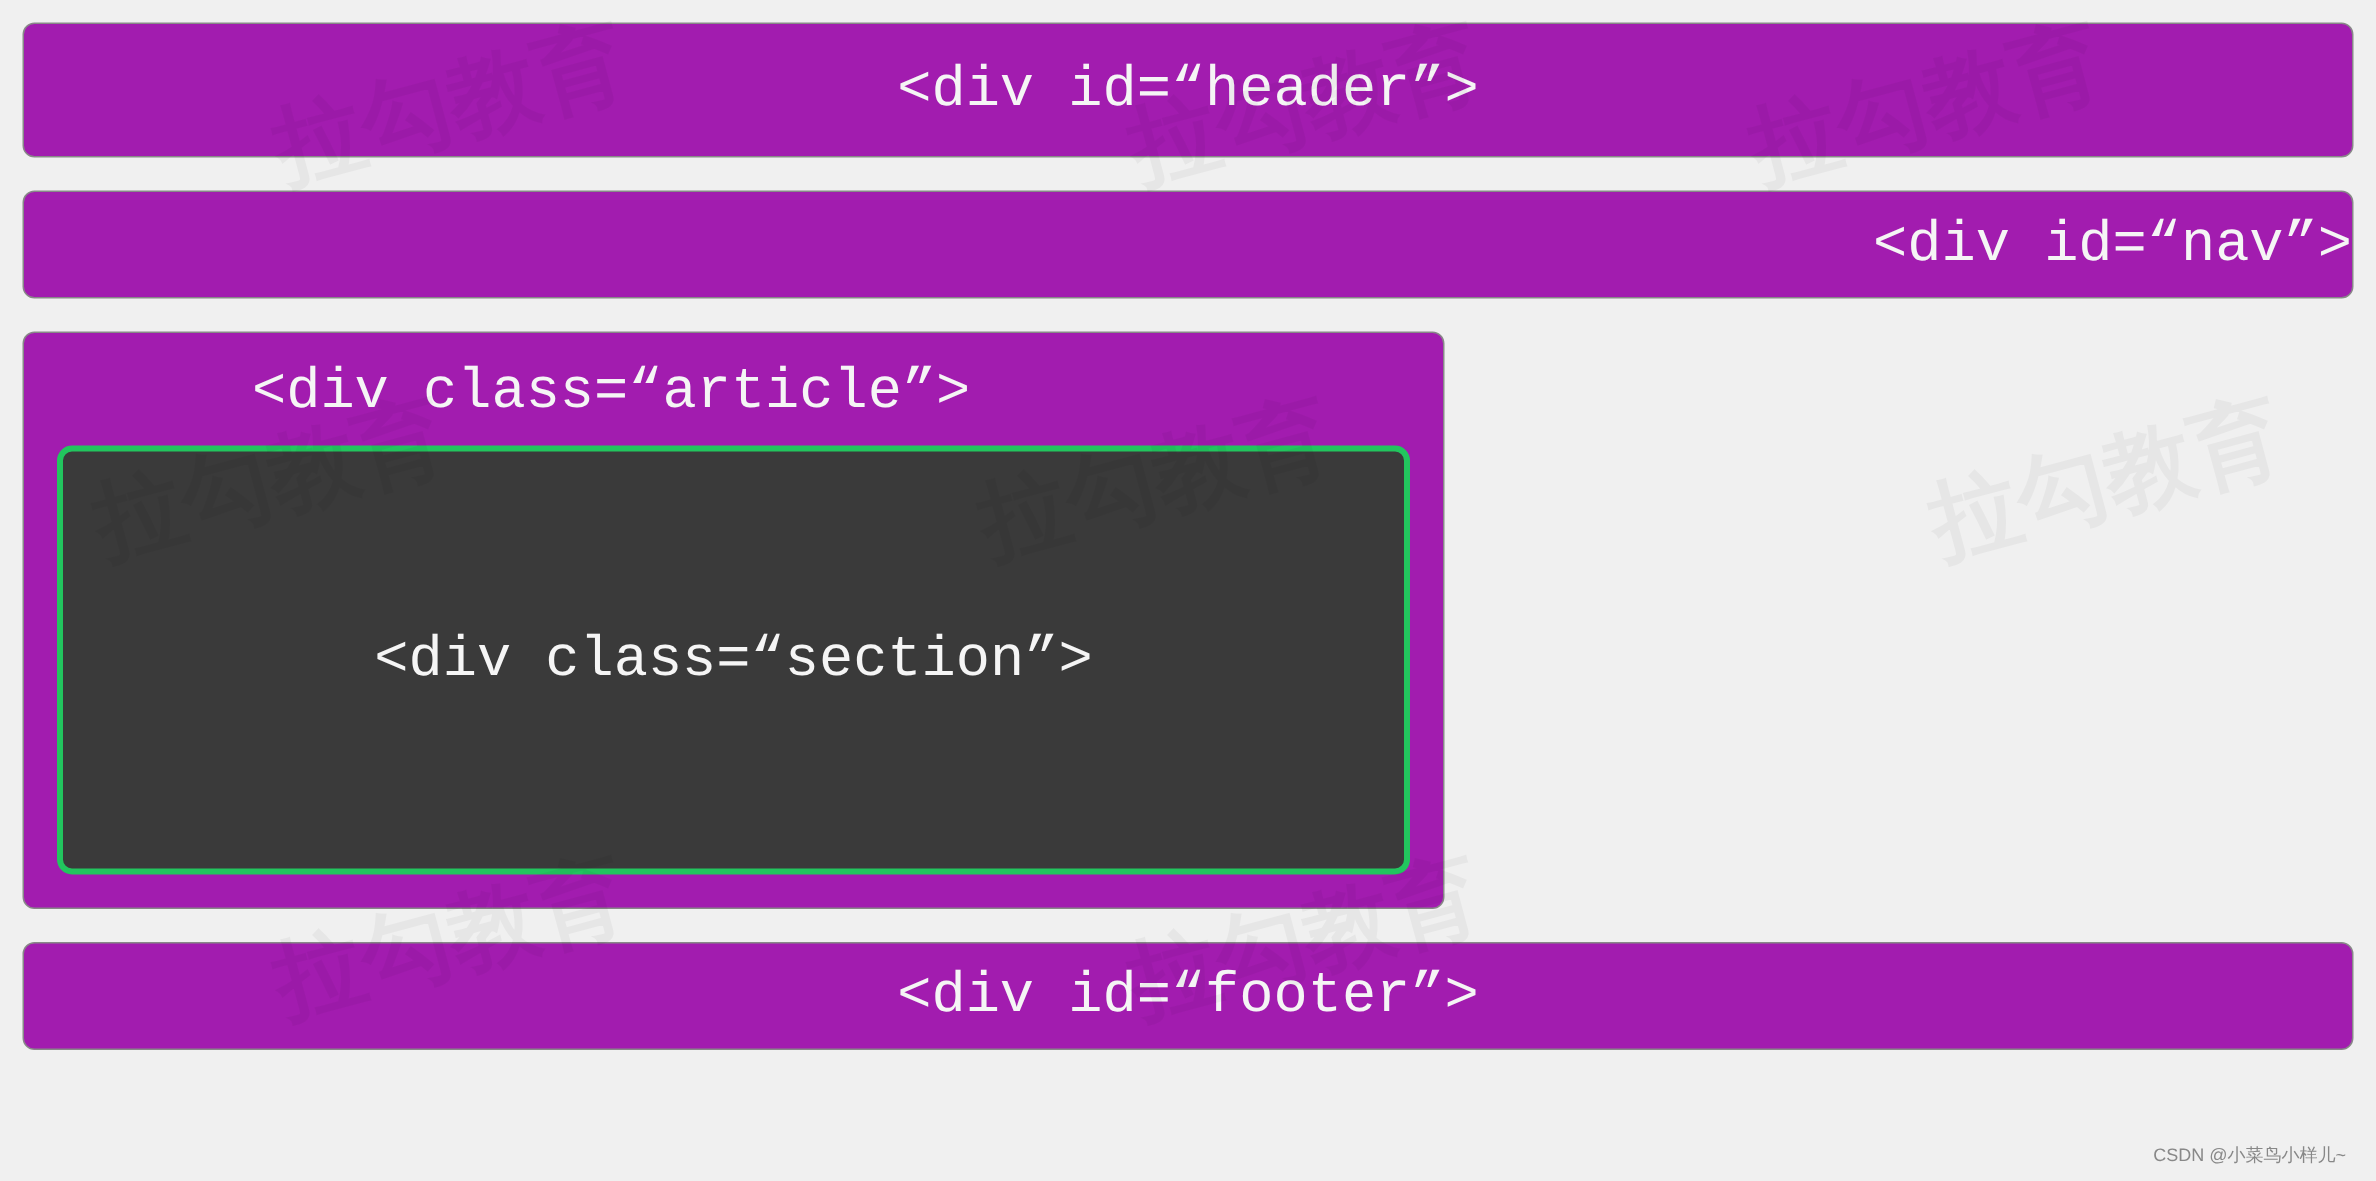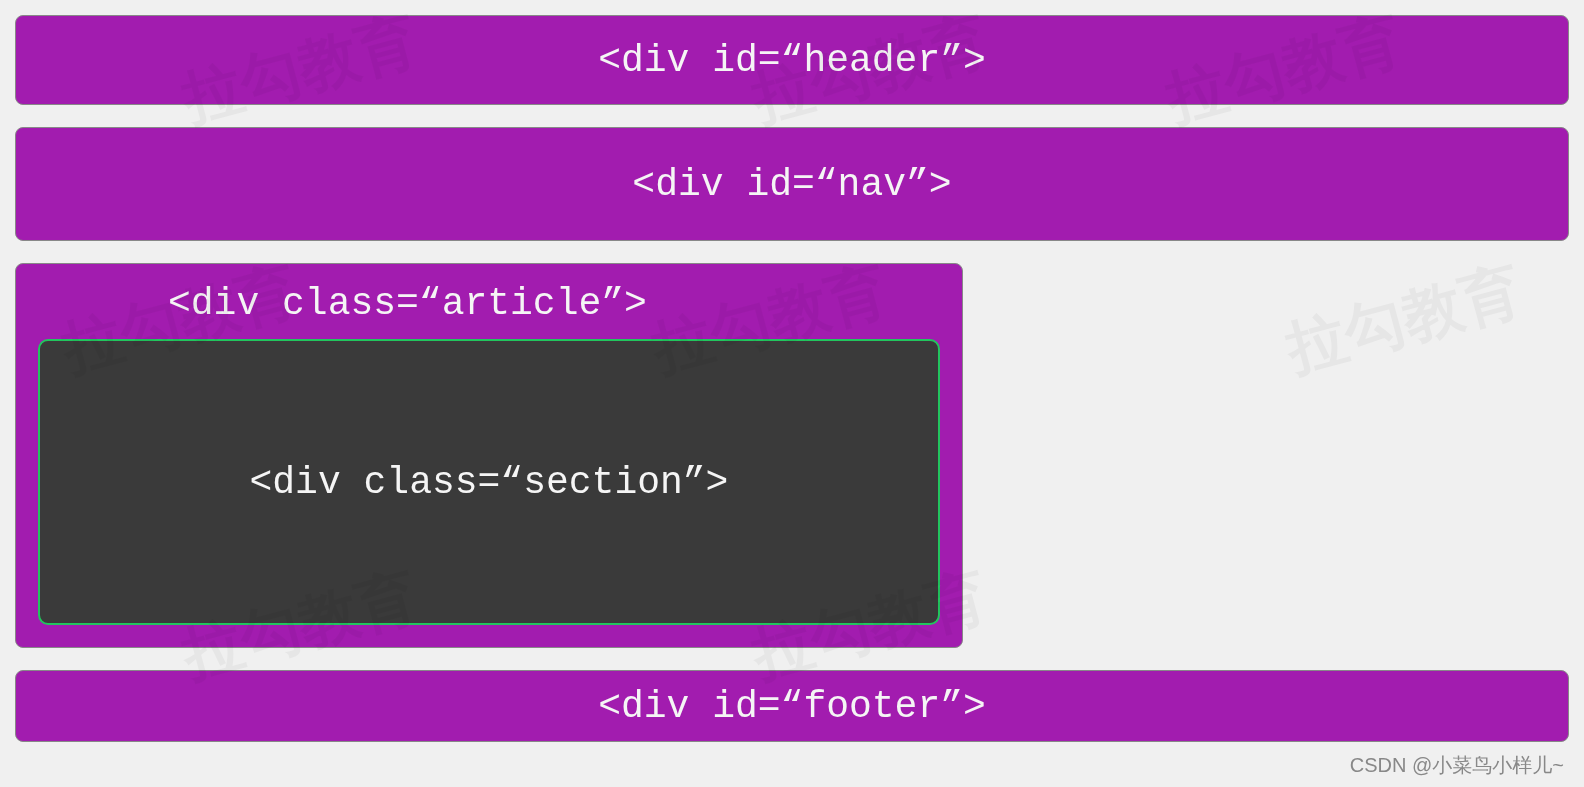--- a/index.html
+++ b/index.html
@@ -29,22 +29,23 @@
     }
     
     .header-block {
       width: 100%;
       height: 90px;
       margin-bottom: 22px;
     }
     
     .nav-block {
       width: 100%;
-      height: 114px;
+      height: 72px;
       margin-bottom: 22px;
+      justify-content: flex-end;
     }
     
     .middle-row {
       display: flex;
       width: 100%;
       gap: 22px;
       margin-bottom: 22px;
     }
     
     .article-block {
@@ -58,21 +59,21 @@
     }
     
     .article-label {
       margin-left: 130px;
       margin-bottom: 14px;
       font-size: 38px;
     }
     
     .section-block {
       background-color: #3a3a3a;
-      border: 2px solid #22c55e;
+      border: 4px solid #22c55e;
       border-radius: 10px;
       width: 100%;
       flex: 1;
       display: flex;
       align-items: center;
       justify-content: center;
       color: #f5f5f5;
       font-size: 38px;
     }
     
@@ -84,21 +85,21 @@
     .footer-block {
       width: 100%;
       height: 72px;
     }
     
     .watermark {
       position: absolute;
       bottom: 8px;
       right: 20px;
       font-family: Arial, sans-serif;
-      font-size: 20px;
+      font-size: 12px;
       color: #888;
     }
     
     .bg-watermark {
       position: absolute;
       color: rgba(0, 0, 0, 0.04);
       font-size: 60px;
       font-weight: bold;
       transform: rotate(-15deg);
       pointer-events: none;

